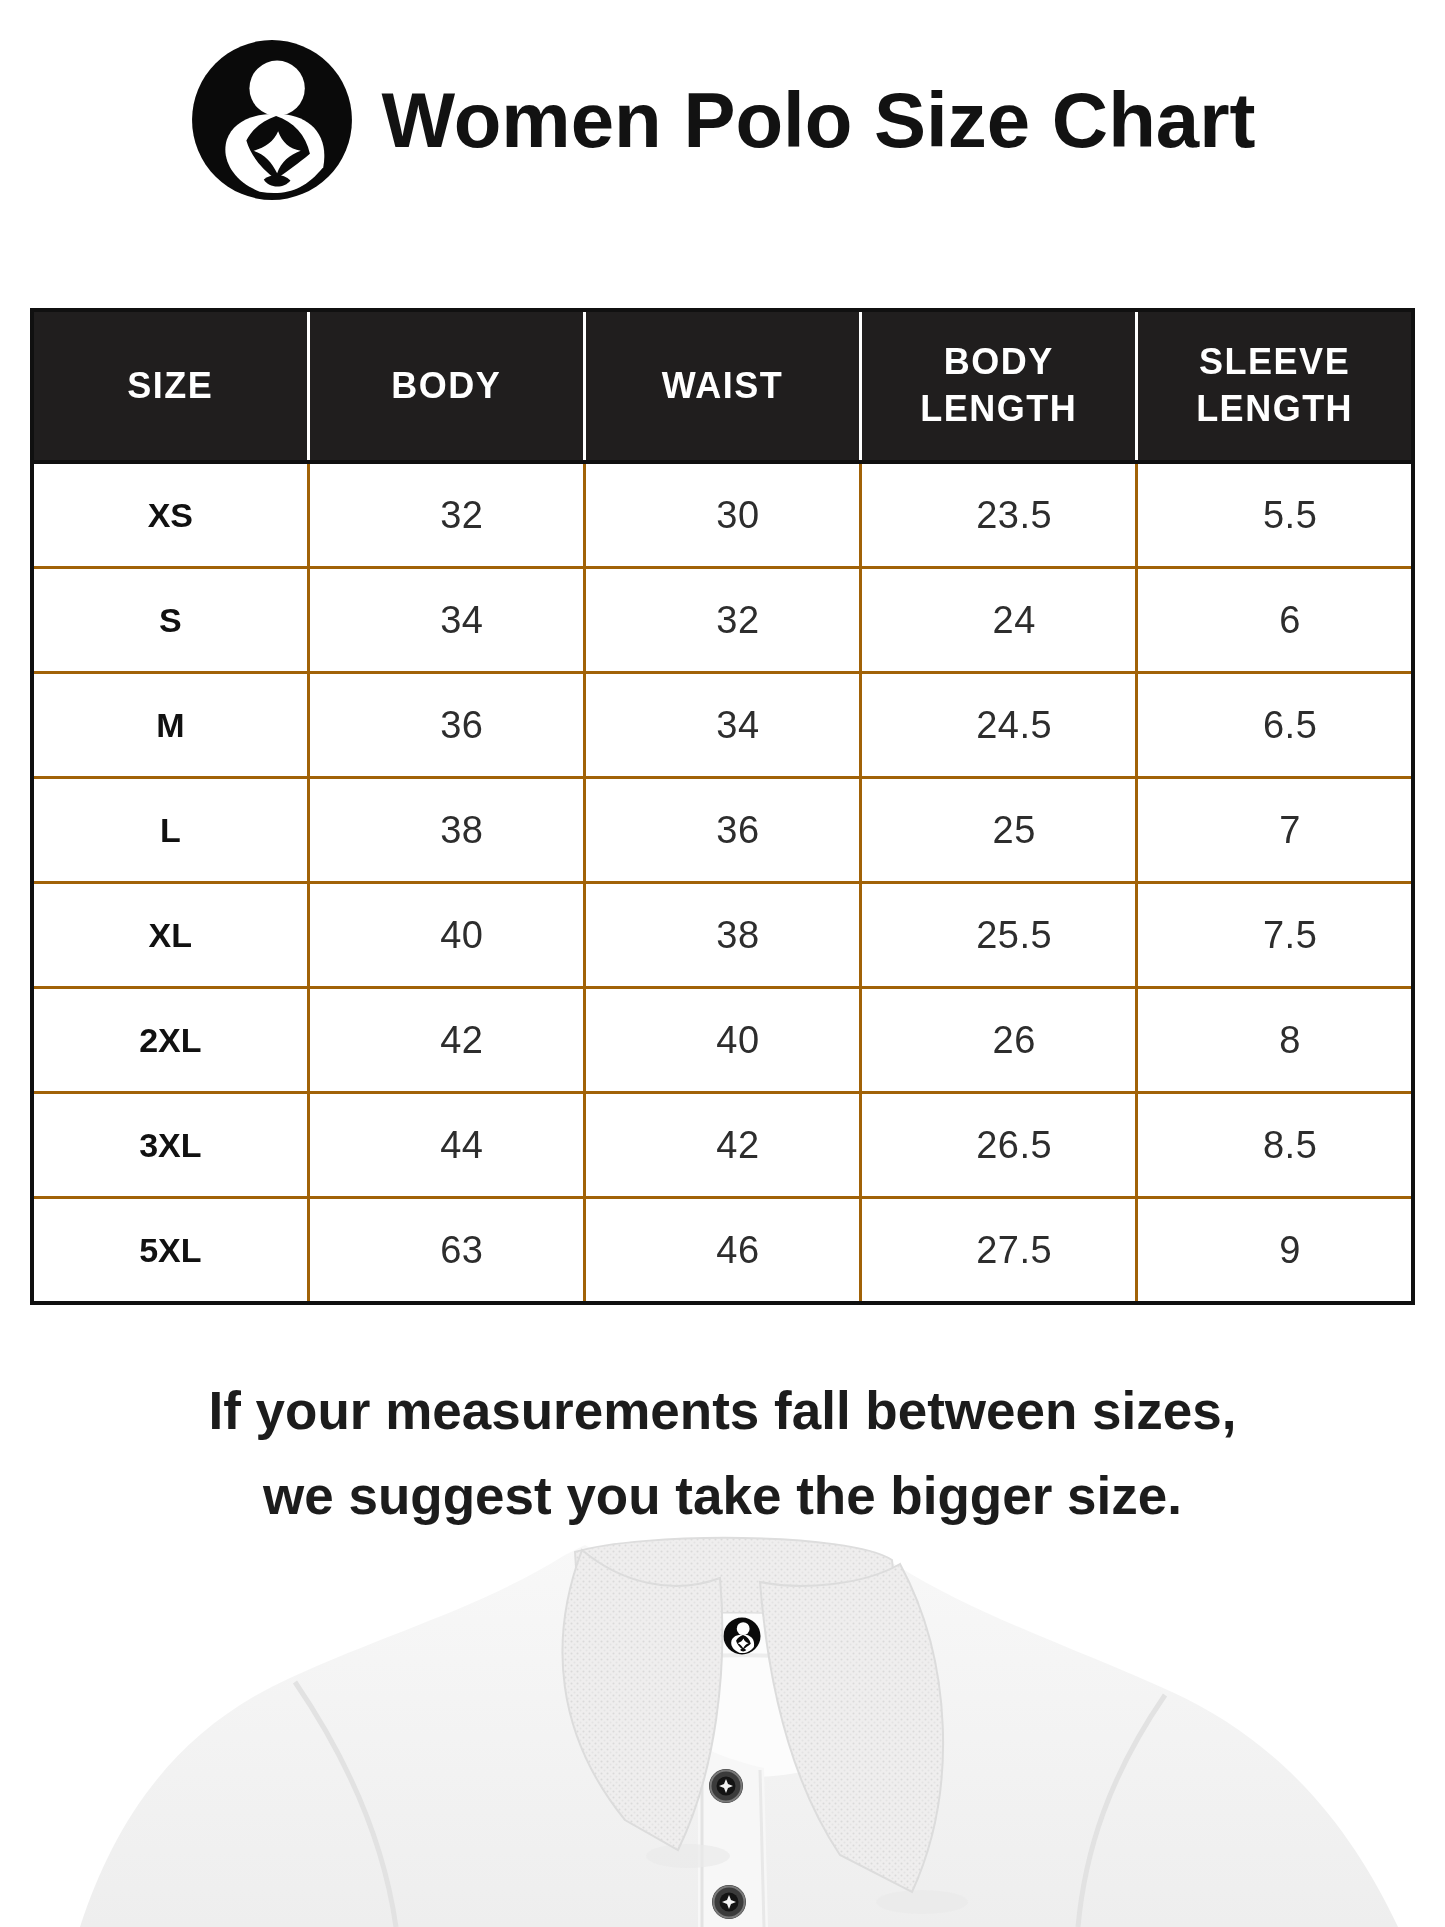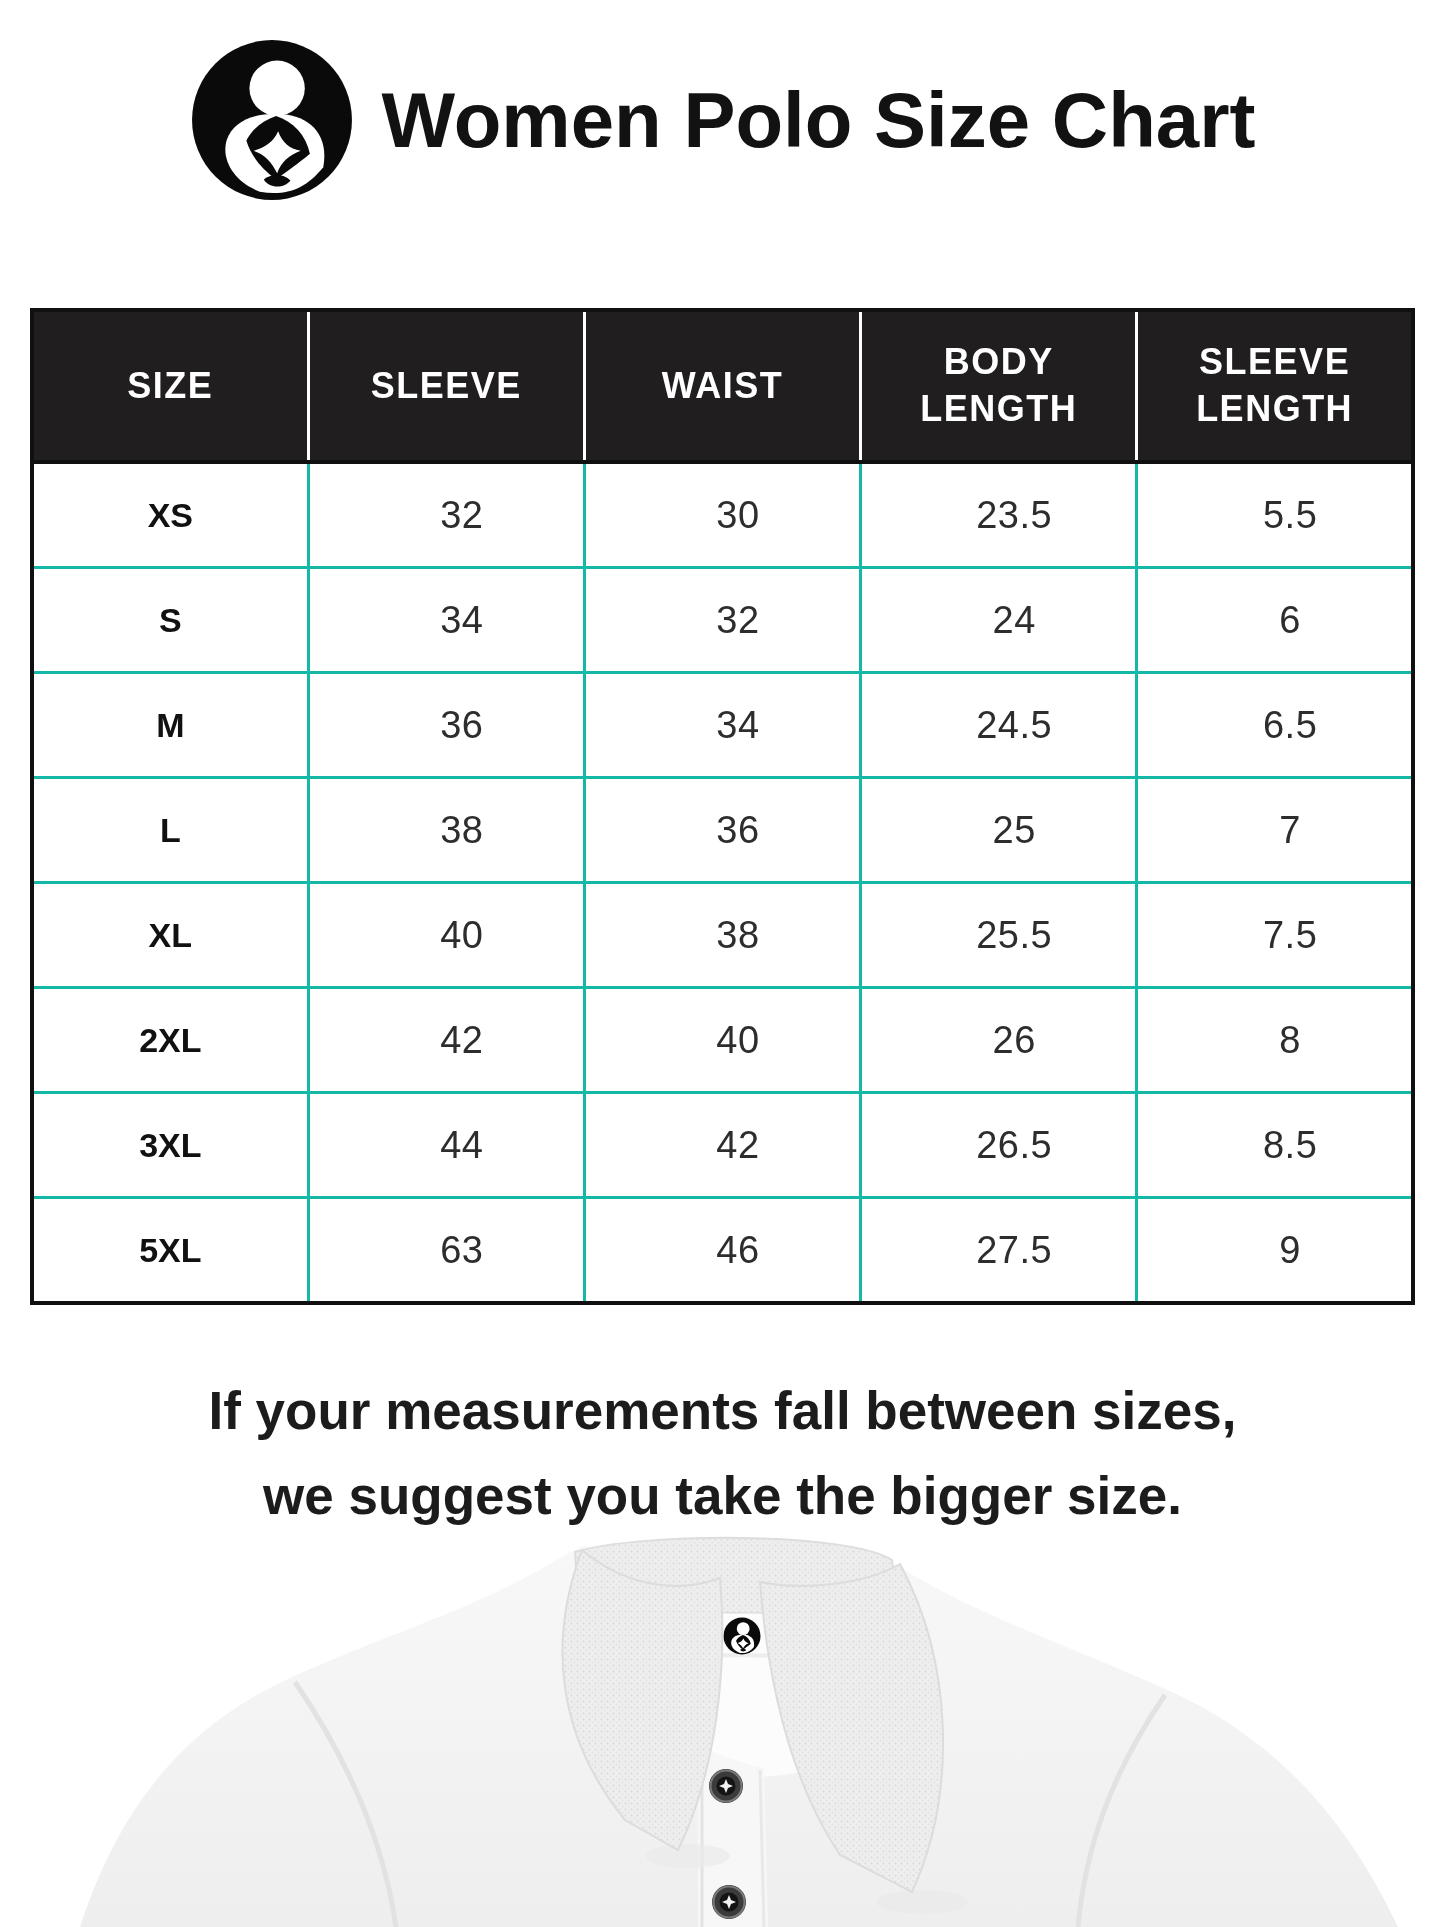--- a/index.html
+++ b/index.html
@@ -29,21 +29,21 @@
     background:#201e1e;color:#ffffff;
     font-size:36px;font-weight:700;letter-spacing:1.5px;
     height:148px;padding:0 42px;line-height:1.3;
     border-left:3px solid #ffffff;border-right:3px solid #ffffff;
     border-bottom:4px solid #101010;border-top:4px solid #101010;
   }
   thead th:first-child{border-left:4px solid #101010;}
   thead th:last-child{border-right:4px solid #101010;}
   tbody th,tbody td{
     height:100px;text-align:center;vertical-align:middle;
-    border:3px solid #14b8a6;background:#ffffff;
+    border:3px solid #a16207;background:#ffffff;
   }
   tbody th{font-size:34px;font-weight:700;color:#111111;}
   tbody td{font-size:38px;font-weight:300;color:#2d2d2d;letter-spacing:0.5px;padding-left:32px;}
   
   .note{
     margin:64px 40px 0 40px;text-align:center;
     font-size:53px;font-weight:700;line-height:1.6;color:#1c1c1c;
   }
   
   .shirt-figure{position:absolute;left:0;bottom:0;width:1445px;height:407px;margin:0;}
@@ -72,21 +72,21 @@
   </svg>
   <h1 class="page-title">Women Polo Size Chart</h1>
 </header>
 
 <main>
   <div class="table-wrap">
     <table class="size-chart">
       <thead>
         <tr>
             <th>SIZE</th>
-            <th>SLEEVE</th>
+            <th>BODY</th>
             <th>WAIST</th>
             <th>BODY LENGTH</th>
             <th>SLEEVE LENGTH</th>
           </tr>
       </thead>
       <tbody>
           <tr>
             <th scope="row">XS</th>
             <td>32</td>
             <td>30</td>

